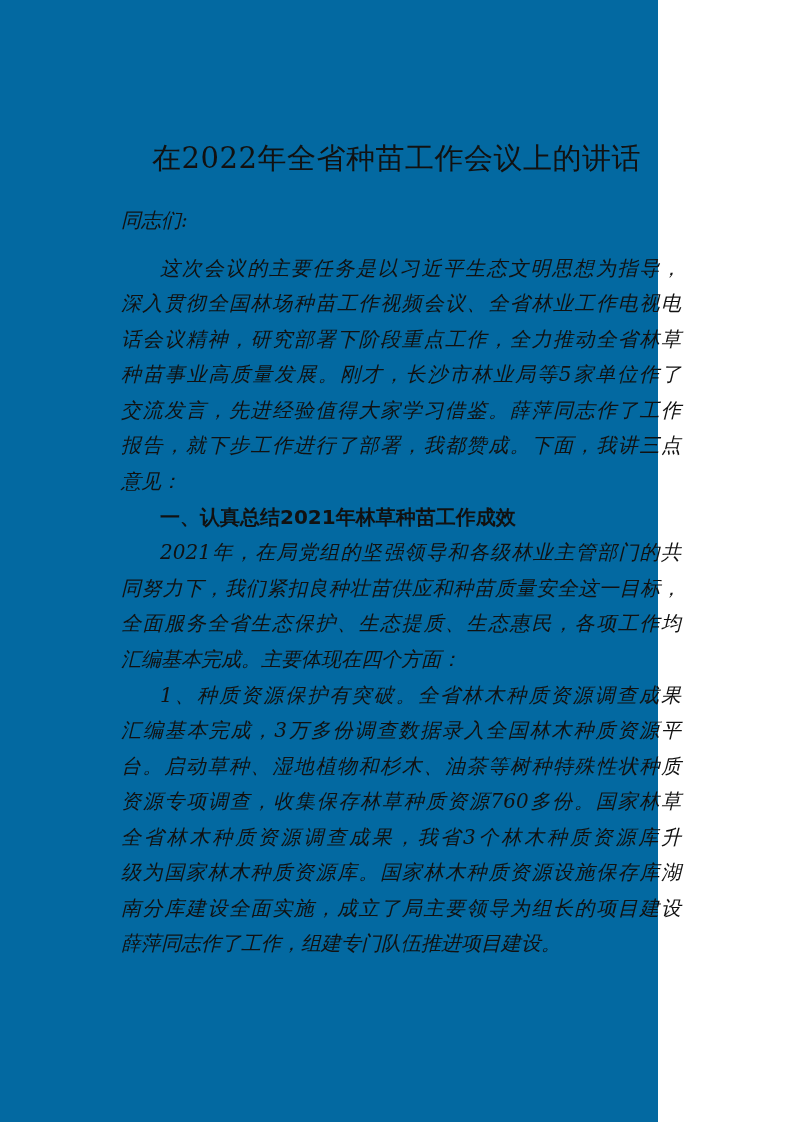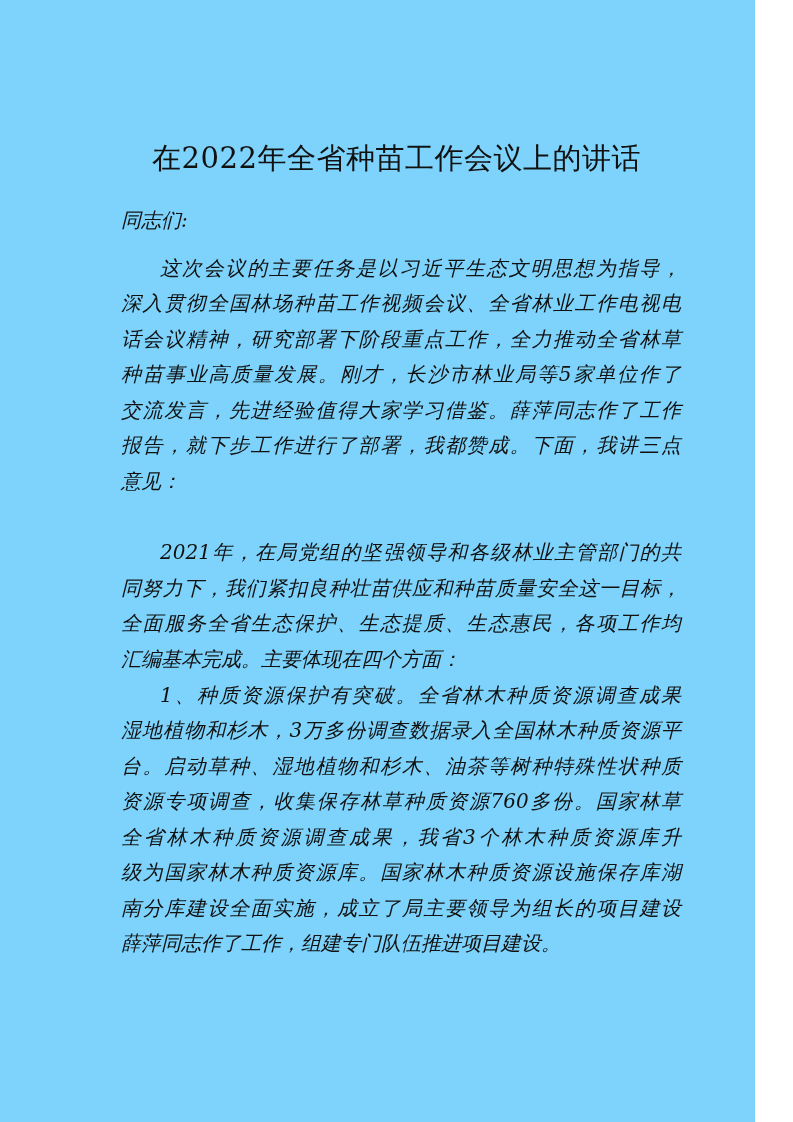--- a/index.html
+++ b/index.html
@@ -1,18 +1,18 @@
 <!DOCTYPE html>
 <html><head>
 <meta charset="utf-8">
 <style>
   html, body { margin: 0; padding: 0; background: #ffffff; }
   body { width: 793px; height: 1122px; position: relative; overflow: hidden;
          font-family: "DejaVu Serif", "Liberation Serif", serif; color: #111; }
-  .page { position: absolute; left: 0; top: 0; width: 755px; height: 1122px; background: #7dd3fc; }
+  .page { position: absolute; left: 0; top: 0; width: 658px; height: 1122px; background: #0369a1; }
   .title { position: absolute; left: 0; width: 793px; top: 140px; text-align: center;
            font-size: 29px; letter-spacing: 0.5px; line-height: 36px; color: #111; }
   .line { position: absolute; left: 121px; width: 560px; font-size: 20px; line-height: 26px;
           white-space: nowrap; text-align: justify; text-align-last: justify; color: #111; font-style: italic; }
   .line.last { text-align-last: left; }
   .line.indent { left: 160px; width: 521px; }
   .heading { position: absolute; left: 160px; font-size: 20px; line-height: 26px; font-weight: bold;
              font-family: "DejaVu Sans", "Liberation Sans", sans-serif; white-space: nowrap; color: #111; }
 </style>
 </head>
@@ -27,31 +27,32 @@
   <div>
     <div class="line indent" style="top:255px">这次会议的主要任务是以习近平生态文明思想为指导，</div>
     <div class="line" style="top:290px">深入贯彻全国林场种苗工作视频会议、全省林业工作电视电</div>
     <div class="line" style="top:326px">话会议精神，研究部署下阶段重点工作，全力推动全省林草</div>
     <div class="line" style="top:361px">种苗事业高质量发展。刚才，长沙市林业局等5家单位作了</div>
     <div class="line" style="top:397px">交流发言，先进经验值得大家学习借鉴。薛萍同志作了工作</div>
     <div class="line" style="top:432px">报告，就下步工作进行了部署，我都赞成。下面，我讲三点</div>
     <div class="line last" style="top:468px">意见：</div>
   </div>
 
+  <div class="heading" style="top:504px">一、认真总结2021年林草种苗工作成效</div>
 
   <div>
     <div class="line indent" style="top:539px">2021年，在局党组的坚强领导和各级林业主管部门的共</div>
     <div class="line" style="top:575px">同努力下，我们紧扣良种壮苗供应和种苗质量安全这一目标，</div>
     <div class="line" style="top:610px">全面服务全省生态保护、生态提质、生态惠民，各项工作均</div>
     <div class="line last" style="top:646px">汇编基本完成。主要体现在四个方面：</div>
   </div>
 
   <div>
     <div class="line indent" style="top:682px">1、种质资源保护有突破。全省林木种质资源调查成果</div>
-    <div class="line" style="top:717px">湿地植物和杉木，3万多份调查数据录入全国林木种质资源平</div>
+    <div class="line" style="top:717px">汇编基本完成，3万多份调查数据录入全国林木种质资源平</div>
     <div class="line" style="top:753px">台。启动草种、湿地植物和杉木、油茶等树种特殊性状种质</div>
     <div class="line" style="top:788px">资源专项调查，收集保存林草种质资源760多份。国家林草</div>
     <div class="line" style="top:824px">全省林木种质资源调查成果，我省3个林木种质资源库升</div>
     <div class="line" style="top:859px">级为国家林木种质资源库。国家林木种质资源设施保存库湖</div>
     <div class="line" style="top:895px">南分库建设全面实施，成立了局主要领导为组长的项目建设</div>
     <div class="line last" style="top:930px">薛萍同志作了工作，组建专门队伍推进项目建设。</div>
   </div>
 
 </div>
 

